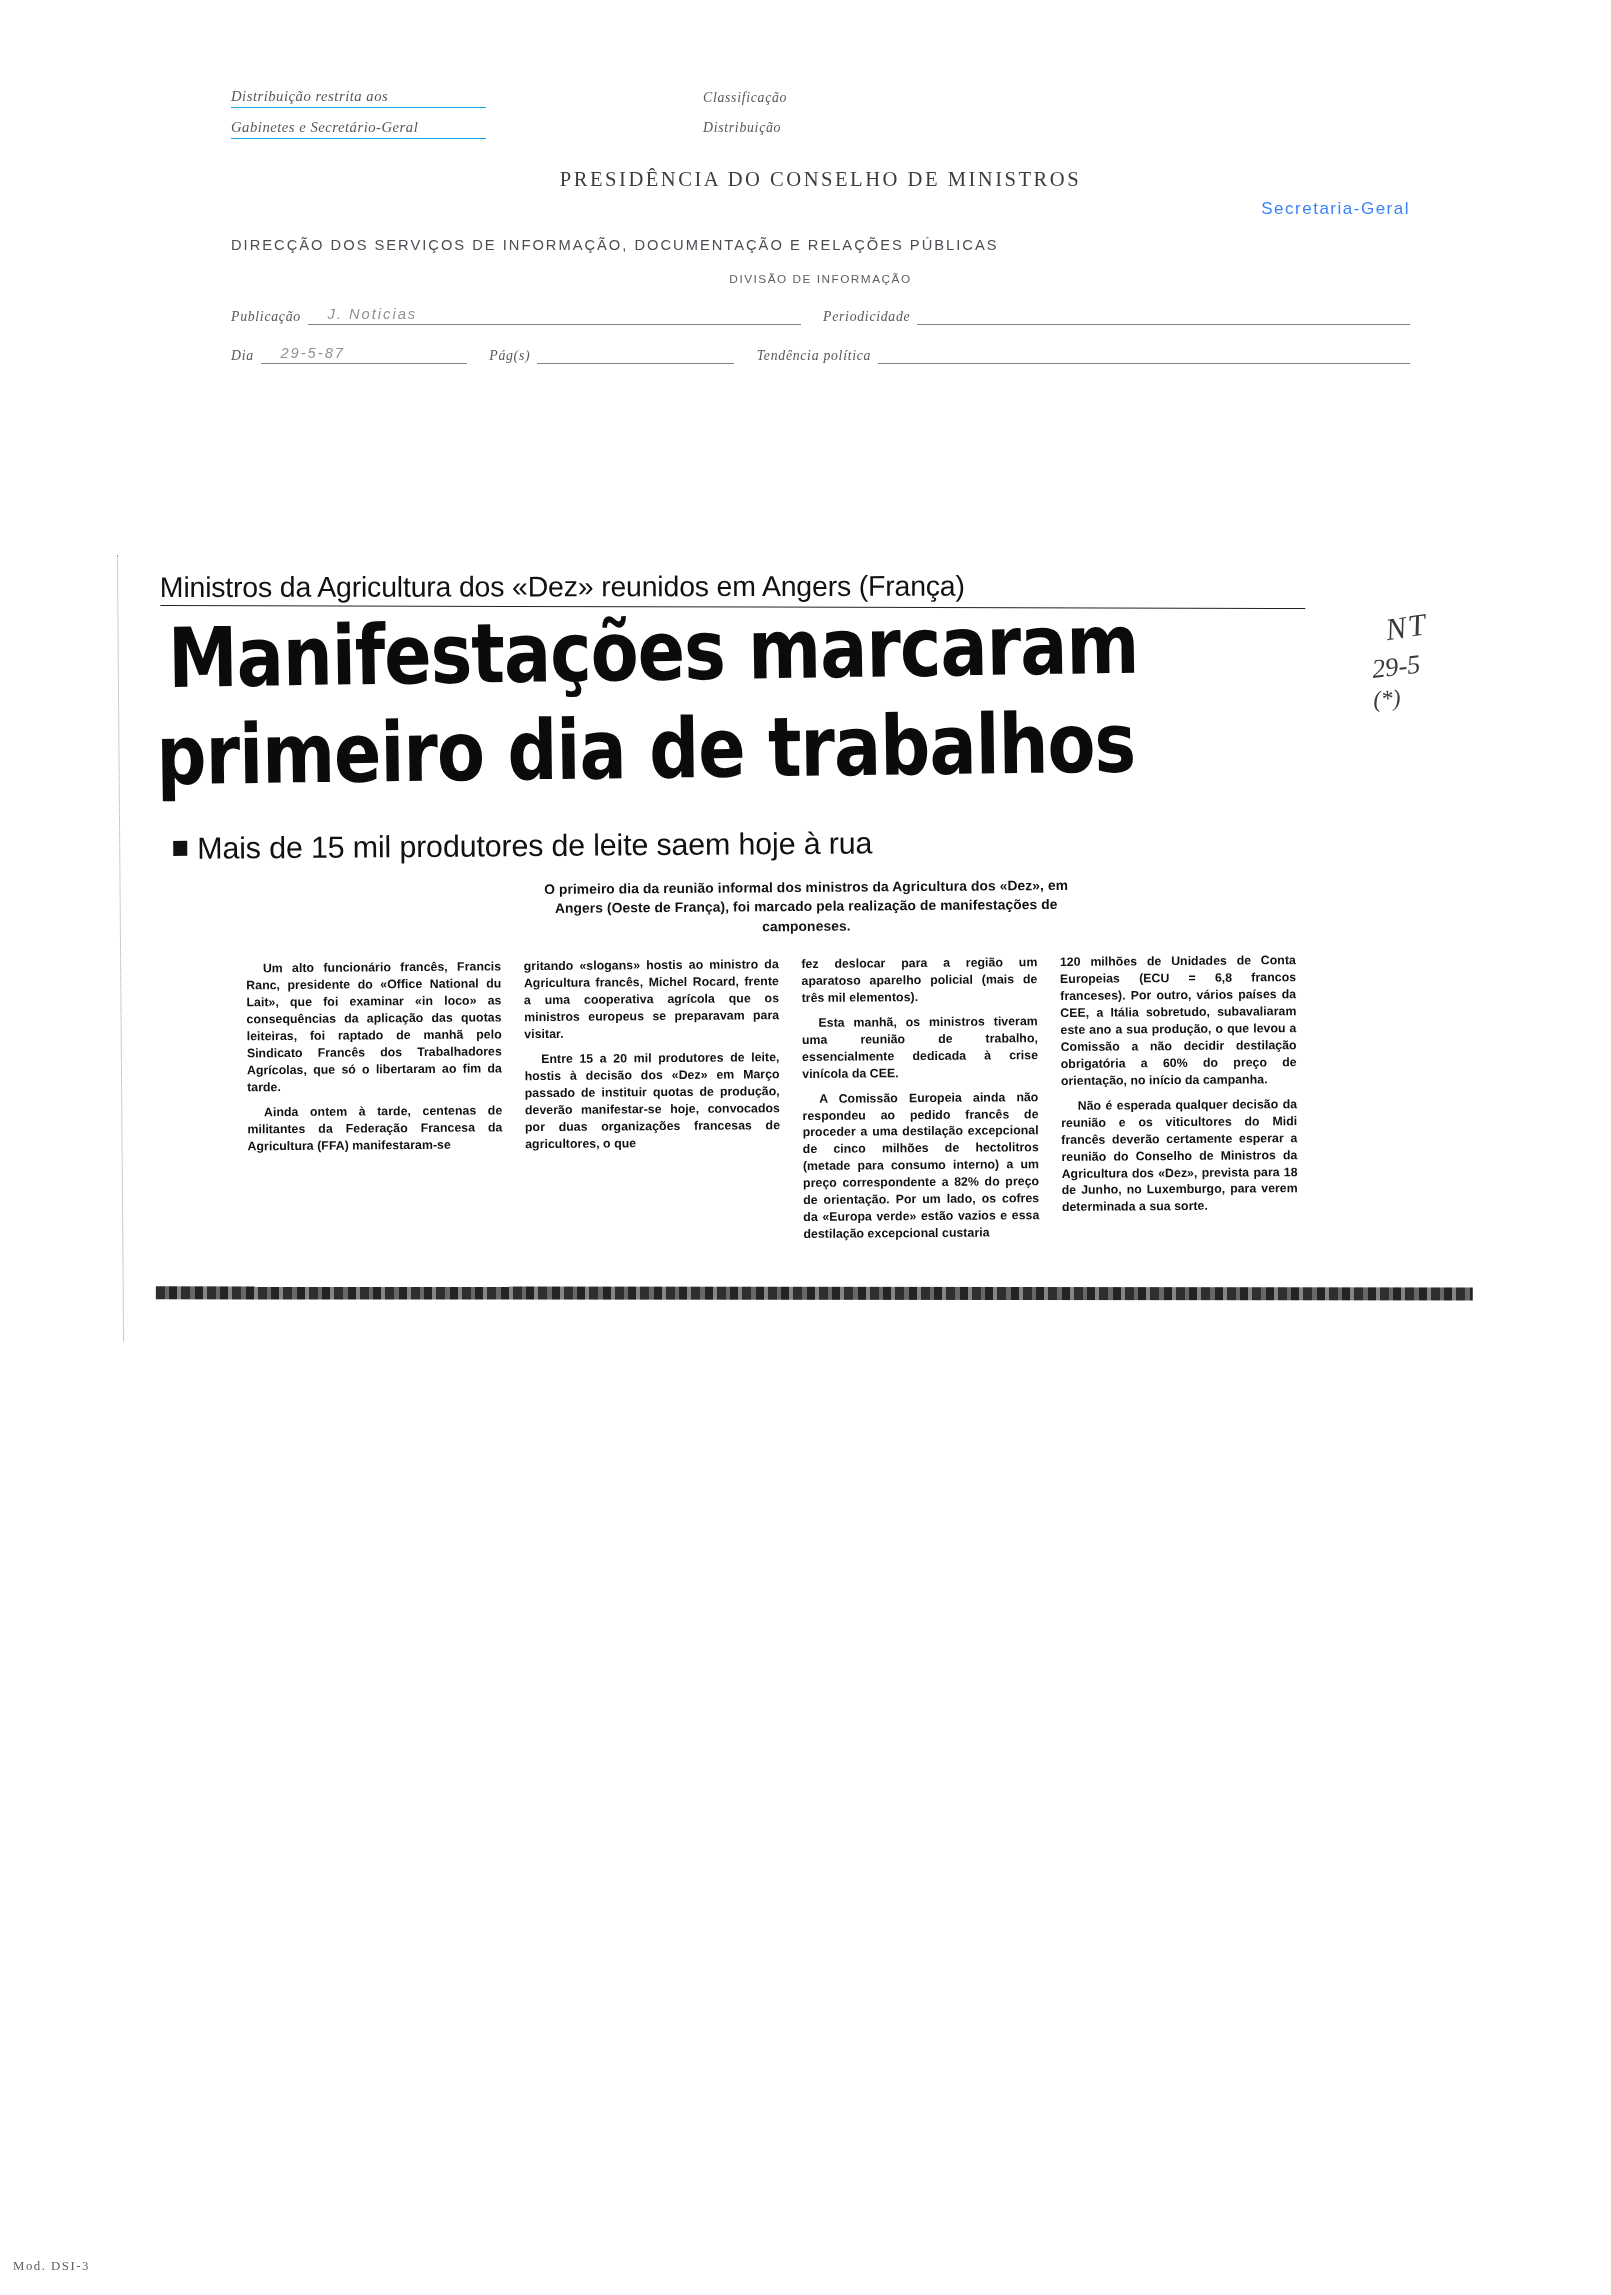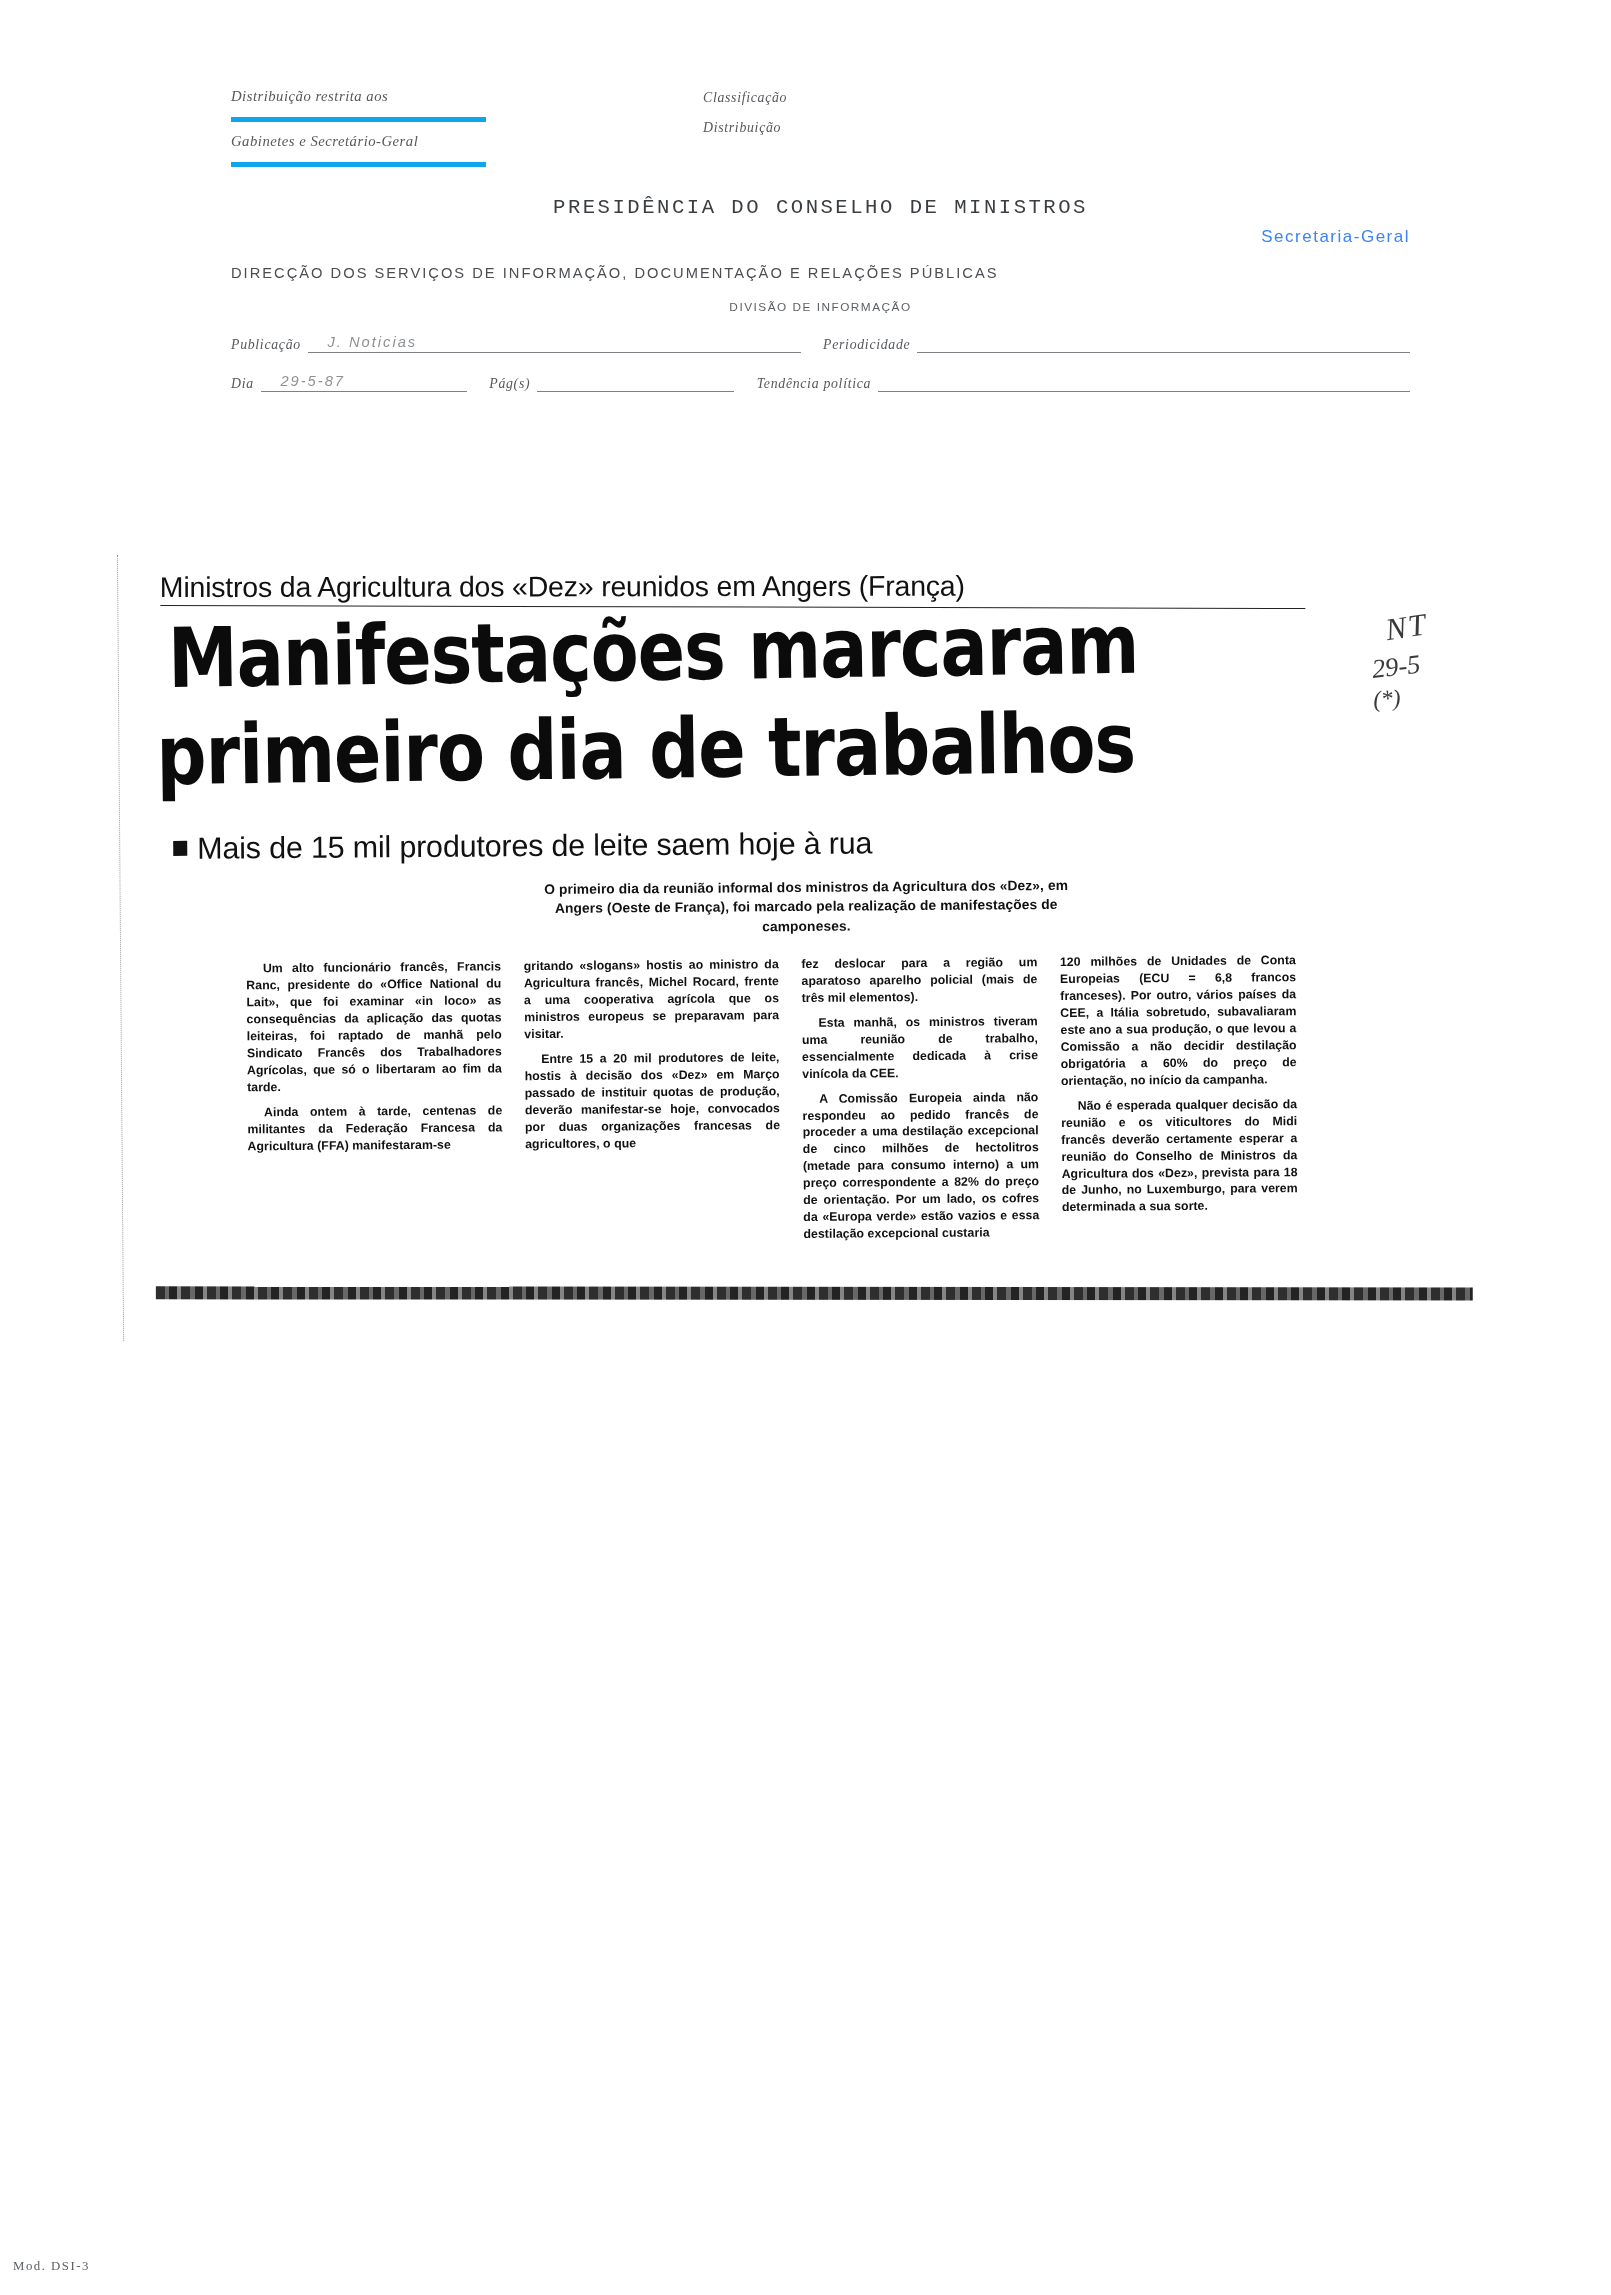--- a/index.html
+++ b/index.html
@@ -23,22 +23,22 @@
     top: 88px;
     width: 1179px;
   }
 
   .hand-line {
     font-family: "Liberation Serif", serif;
     font-style: italic;
     font-size: 14.7px;
     color: #55585c;
     letter-spacing: 0.5px;
-    border-bottom: 5px solid #0ea5e9;
-    padding-bottom: 12px;
+    border-bottom: 1px solid #0ea5e9;
+    padding-bottom: 2px;
     width: 255px;
     margin-bottom: 10.8px;
   }
 
   .classification-block {
     position: absolute;
     left: 472px;
     top: 2px;
     font-family: "Liberation Serif", serif;
     font-style: italic;
@@ -47,21 +47,21 @@
     letter-spacing: 0.7px;
   }
   .classification-block div { margin-bottom: 13.8px; }
 
   #title-main {
     text-align: center;
     font-size: 20.6px;
     letter-spacing: 2.5px;
     color: #3a3e42;
     margin-top: 29.5px;
-    font-family: Liberation Mono, monospace;
+    font-family: Liberation Serif, serif;
   }
   #title-sub {
     text-align: right;
     font-size: 17px;
     letter-spacing: 1.5px;
     color: #3b82f6;
     margin-top: 7.9px;
   }
   #title-dept {
     text-align: left;

